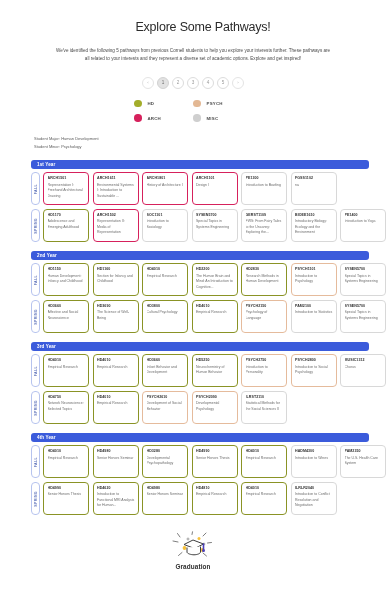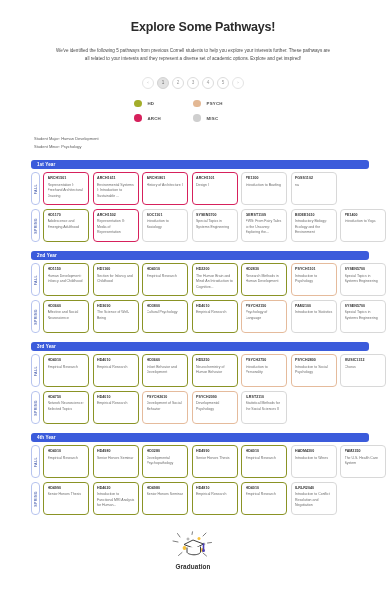--- a/index.html
+++ b/index.html
@@ -10,21 +10,21 @@
     color: #333;
   }
   body { width: 386px; overflow-x: hidden; }
 
   .page { width: 386px; padding: 0 0 10px 0; }
 
   
   .page-title {
     text-align: center;
     font-size: 12.5px;
-    font-weight: bold;
+    font-weight: normal;
     color: #2b2b2b;
     letter-spacing: -0.2px;
     margin-top: 20px;
     margin-left: 20px;
   }
   .intro {
     margin: 13px auto 0 auto;
     width: 278px;
     font-size: 4.6px;
     line-height: 1.85;

